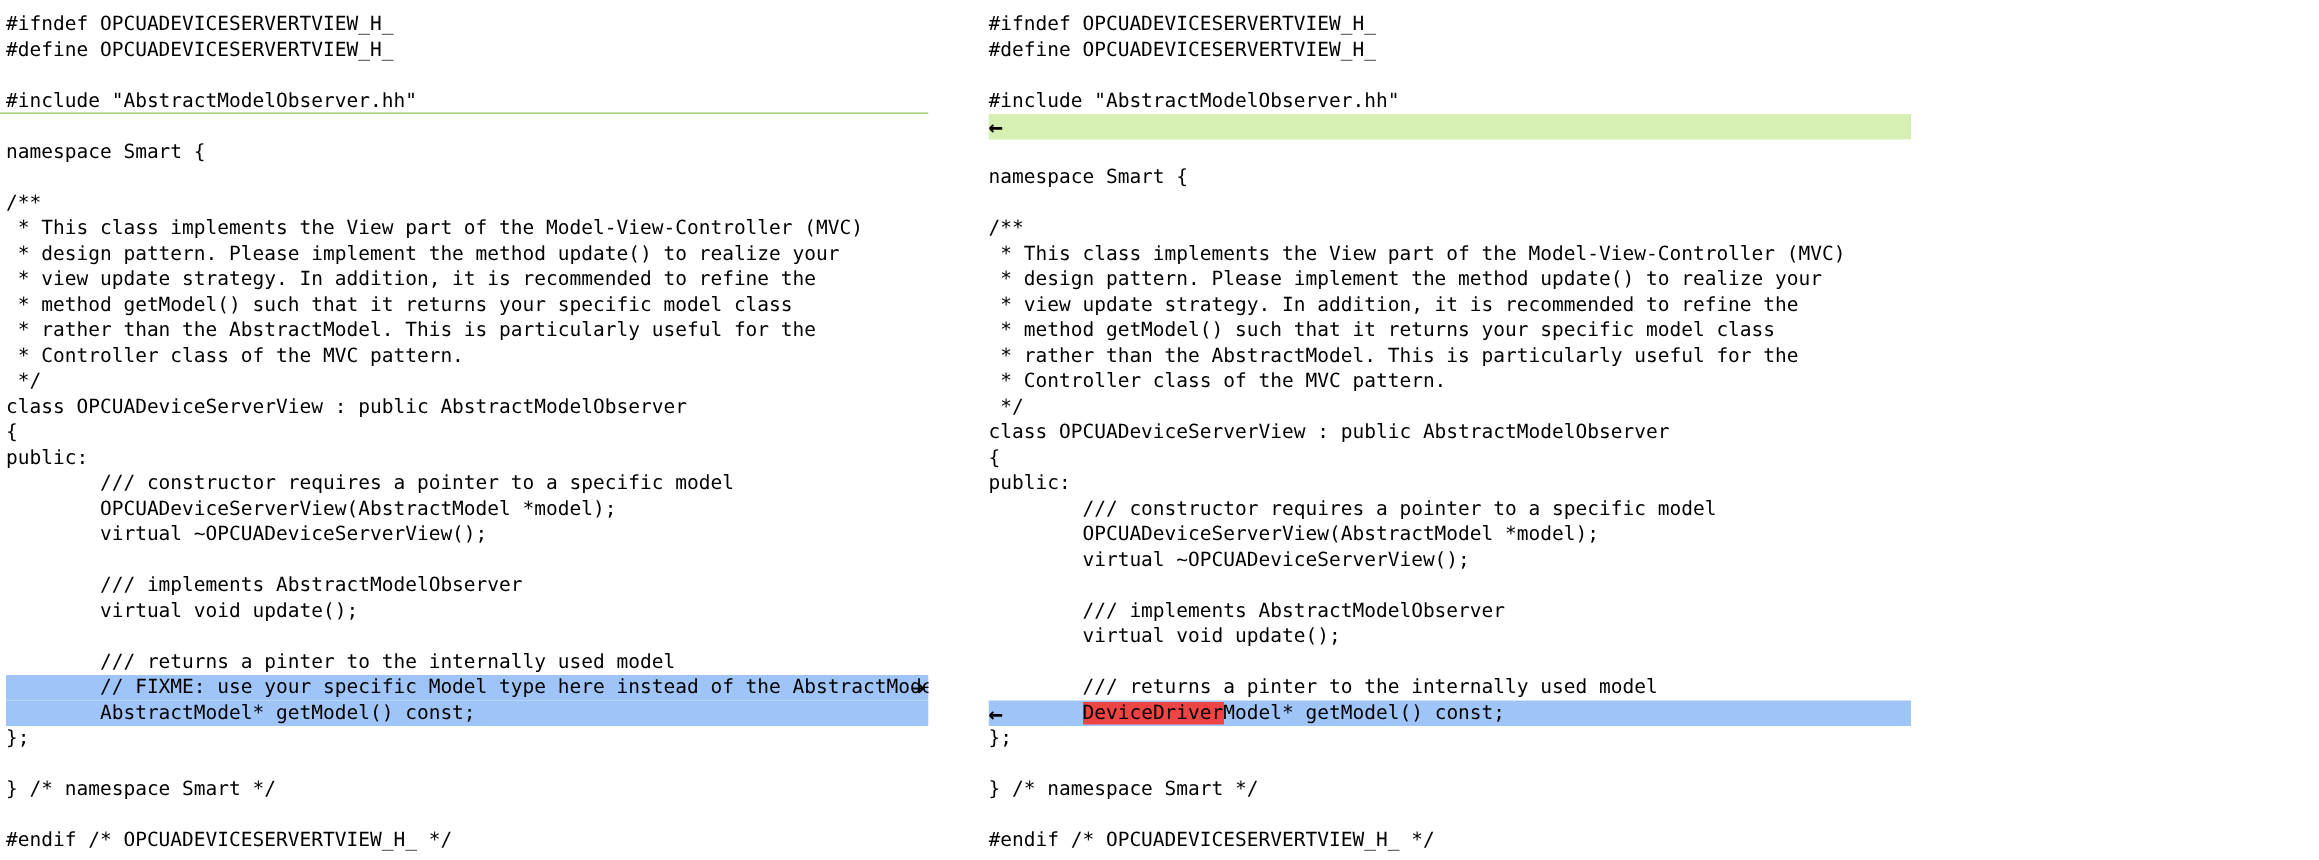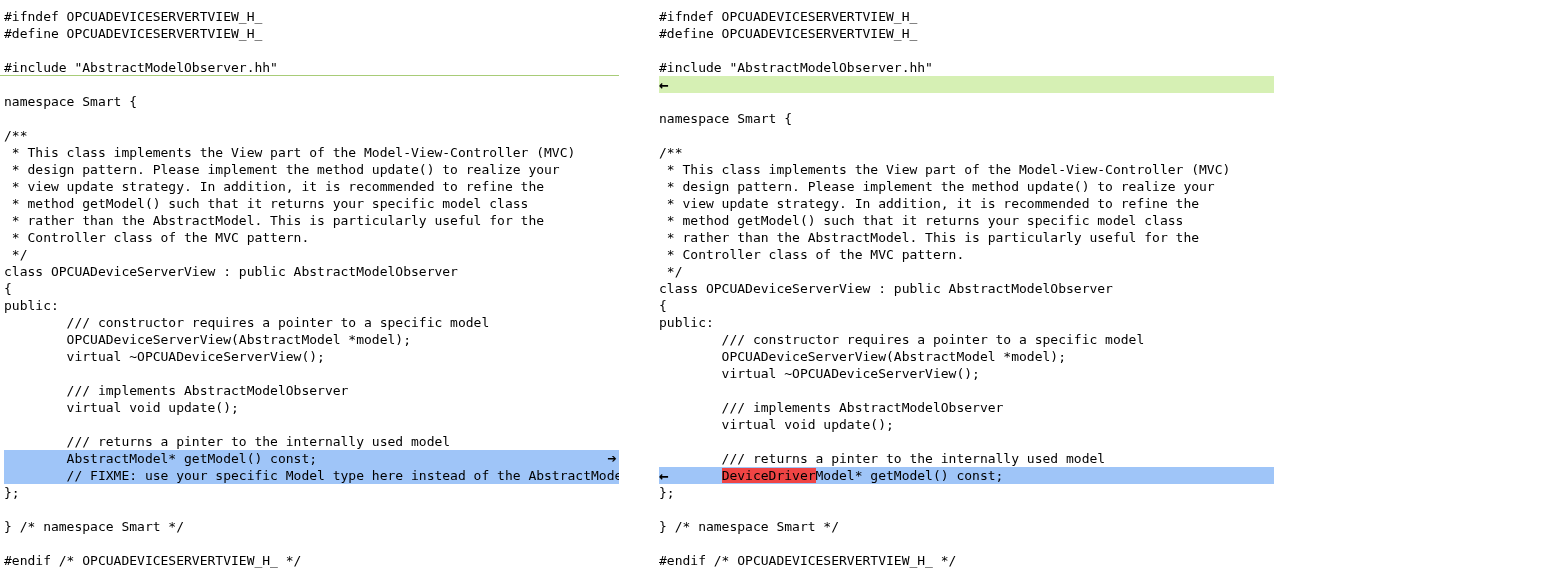--- a/index.html
+++ b/index.html
@@ -79,22 +79,22 @@
       <div class="line">{</div>
       <div class="line">public:</div>
       <div class="line">        /// constructor requires a pointer to a specific model</div>
       <div class="line">        OPCUADeviceServerView(AbstractModel *model);</div>
       <div class="line">        virtual ~OPCUADeviceServerView();</div>
       <div class="line"></div>
       <div class="line">        /// implements AbstractModelObserver</div>
       <div class="line">        virtual void update();</div>
       <div class="line"></div>
       <div class="line">        /// returns a pinter to the internally used model</div>
+      <div class="line highlight-blue">        // FIXME: use your specific Model type here instead of the AbstractModel</div>
       <div class="line highlight-blue">        AbstractModel* getModel() const;</div>
-      <div class="line highlight-blue">        // FIXME: use your specific Model type here instead of the AbstractModel</div>
       <div class="line">};</div>
       <div class="line"></div>
       <div class="line">} /* namespace Smart */</div>
       <div class="line"></div>
       <div class="line">#endif /* OPCUADEVICESERVERTVIEW_H_ */</div>
       <div style="position: absolute; left: 0px; right: 0px; top: 71px; height: 1px; background: rgb(168, 204, 120);"></div>
       <div class="arrow" style="position: absolute; right: 2px; top: 446px;">➔</div>
     </div>
   <div class="gutter" id="gutter">
       <svg width="40" height="573" style="position: absolute; left: 0px; top: 0px;">

